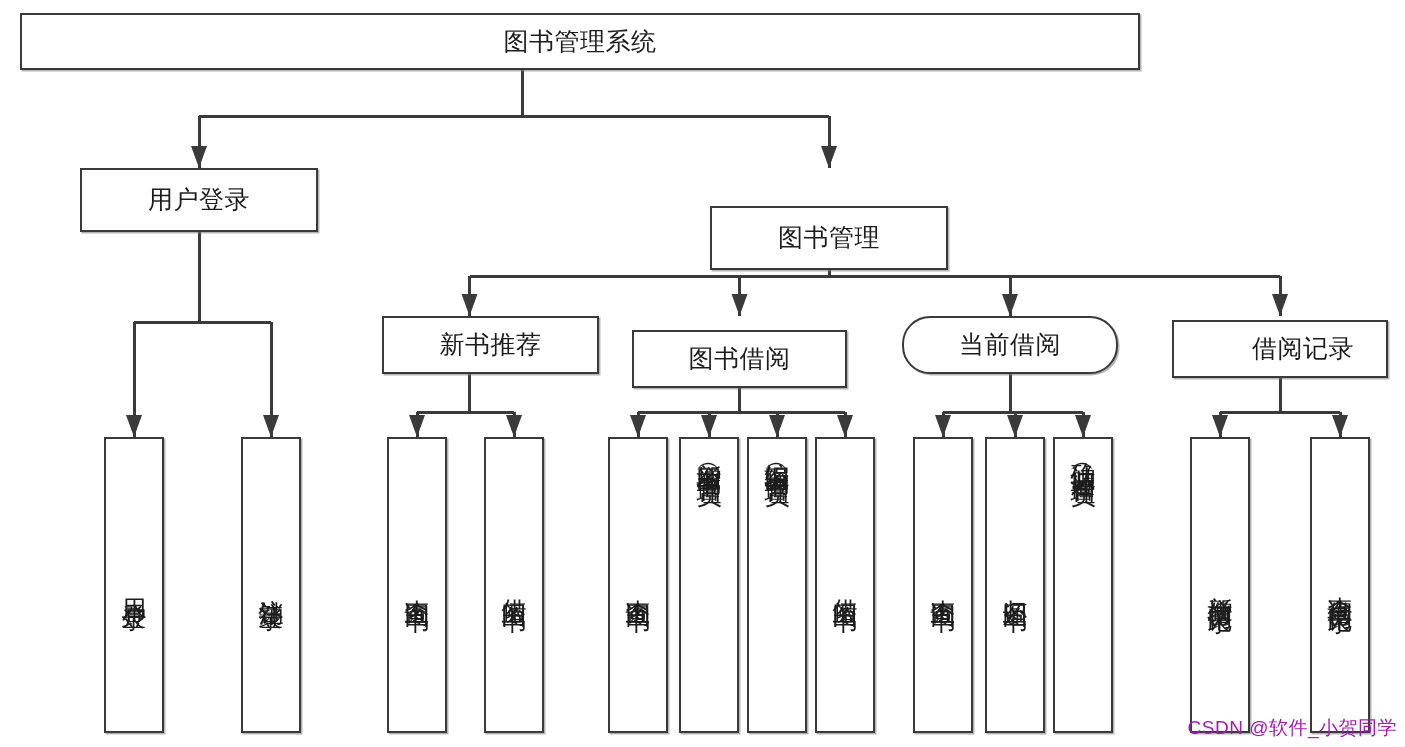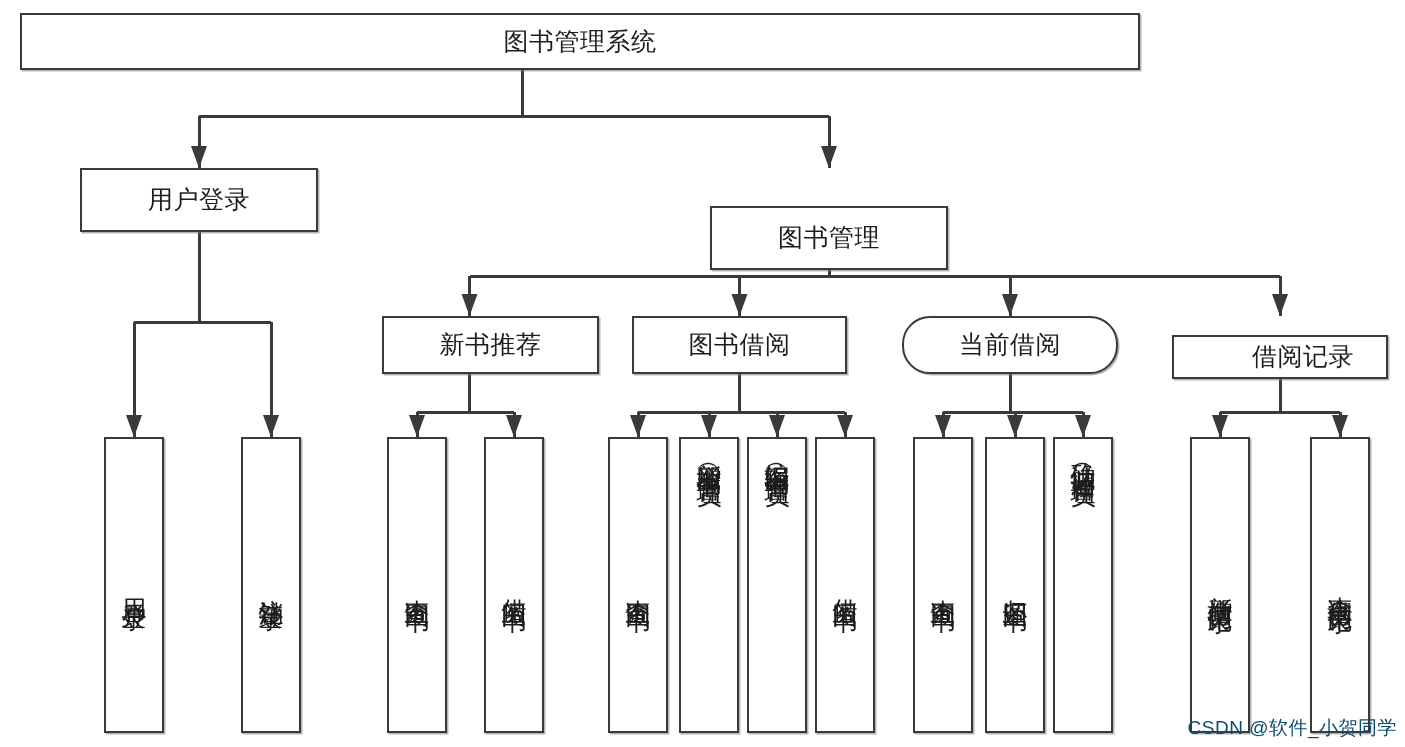--- a/index.html
+++ b/index.html
@@ -66,21 +66,21 @@
   }
   .node.vert.centered {
     align-items: center;
     padding-top: 0;
   }
   #watermark {
     position: absolute;
     right: 8px;
     bottom: 6px;
     font-size: 19px;
-    color: #0c4a6e;
+    color: #a21caf;
     letter-spacing: 0.5px;
     white-space: nowrap;
     user-select: none;
   }
 </style>
 </head>
 <body>
 
 <div id="diagram-root">
 
@@ -146,27 +146,27 @@
   <div id="nodes-mount">
       <div class="node horiz" id="node-user-login" style="left: 80px; top: 168px; width: 238px; height: 64px;">
         <span class="label">用户登录</span>
       </div>
       <div class="node horiz" id="node-book-manage" style="left: 710px; top: 168px; width: 238px; height: 64px; margin-top: 38px;">
         <span class="label">图书管理</span>
       </div>
       <div class="node horiz" id="node-new-book-rec" style="left: 382px; top: 316px; width: 217px; height: 58px;">
         <span class="label">新书推荐</span>
       </div>
-      <div class="node horiz" id="node-book-borrow" style="left: 632px; top: 316px; width: 215px; height: 58px; align-items: center;">
+      <div class="node horiz" id="node-book-borrow" style="left: 632px; top: 330px; width: 215px; height: 58px; align-items: center;">
         <span class="label">图书借阅</span>
       </div>
       <div class="node horiz" id="node-current-borrow" style="left: 902px; top: 316px; width: 216px; height: 58px; border-radius: 28px;">
         <span class="label">当前借阅</span>
       </div>
-      <div class="node horiz" id="node-borrow-record" style="left: 1172px; top: 335px; width: 216px; height: 44px; padding-left: 46px;">
+      <div class="node horiz" id="node-borrow-record" style="left: 1172px; top: 320px; width: 216px; height: 58px; padding-left: 46px;">
         <span class="label">借阅记录</span>
       </div>
       <div class="node vert centered" id="node-leaf-user-login" style="left: 104px; top: 437px; width: 60px; height: 296px;">
         <span class="label">用户登录</span>
       </div>
       <div class="node vert centered" id="node-leaf-user-logout" style="left: 241px; top: 437px; width: 60px; height: 296px;">
         <span class="label">注销登录</span>
       </div>
       <div class="node vert centered" id="node-leaf-query-book-1" style="left: 387px; top: 437px; width: 60px; height: 296px;">
         <span class="label">查询图书</span>

